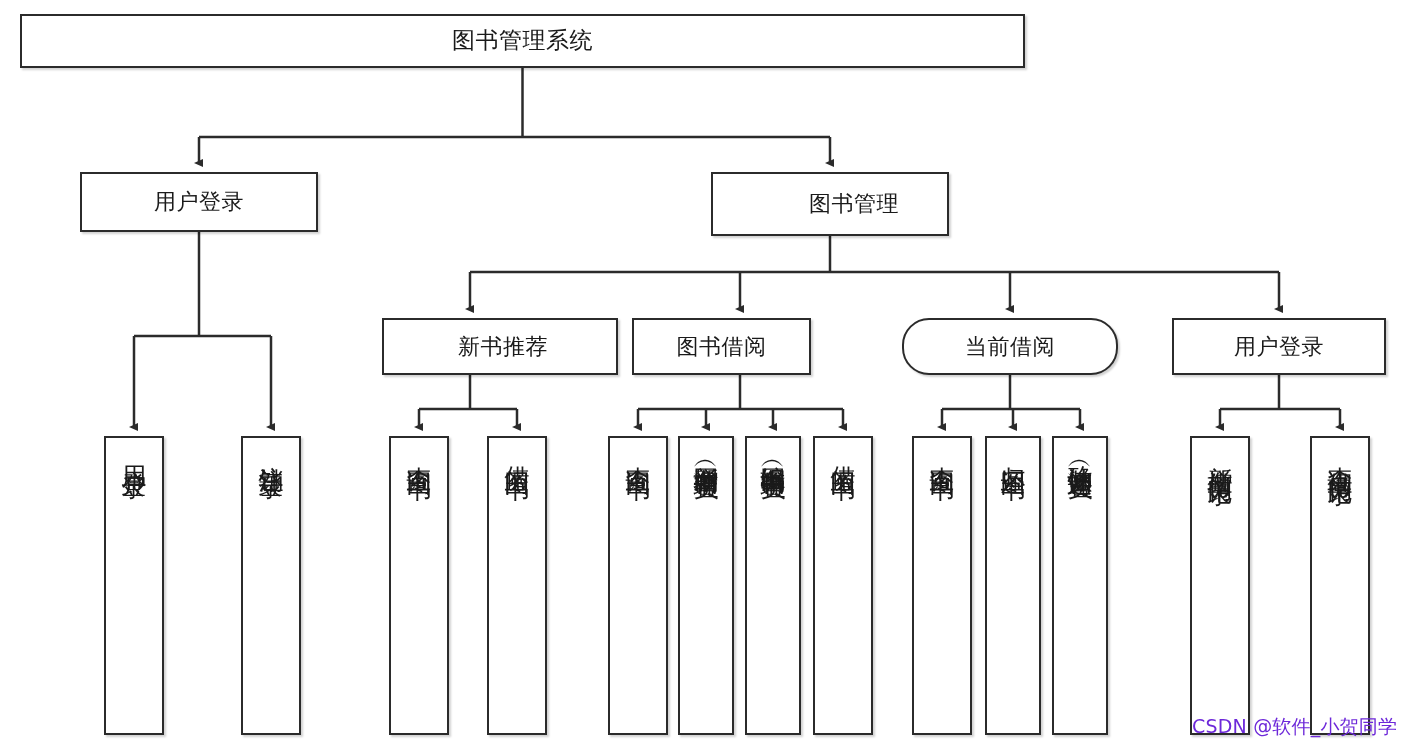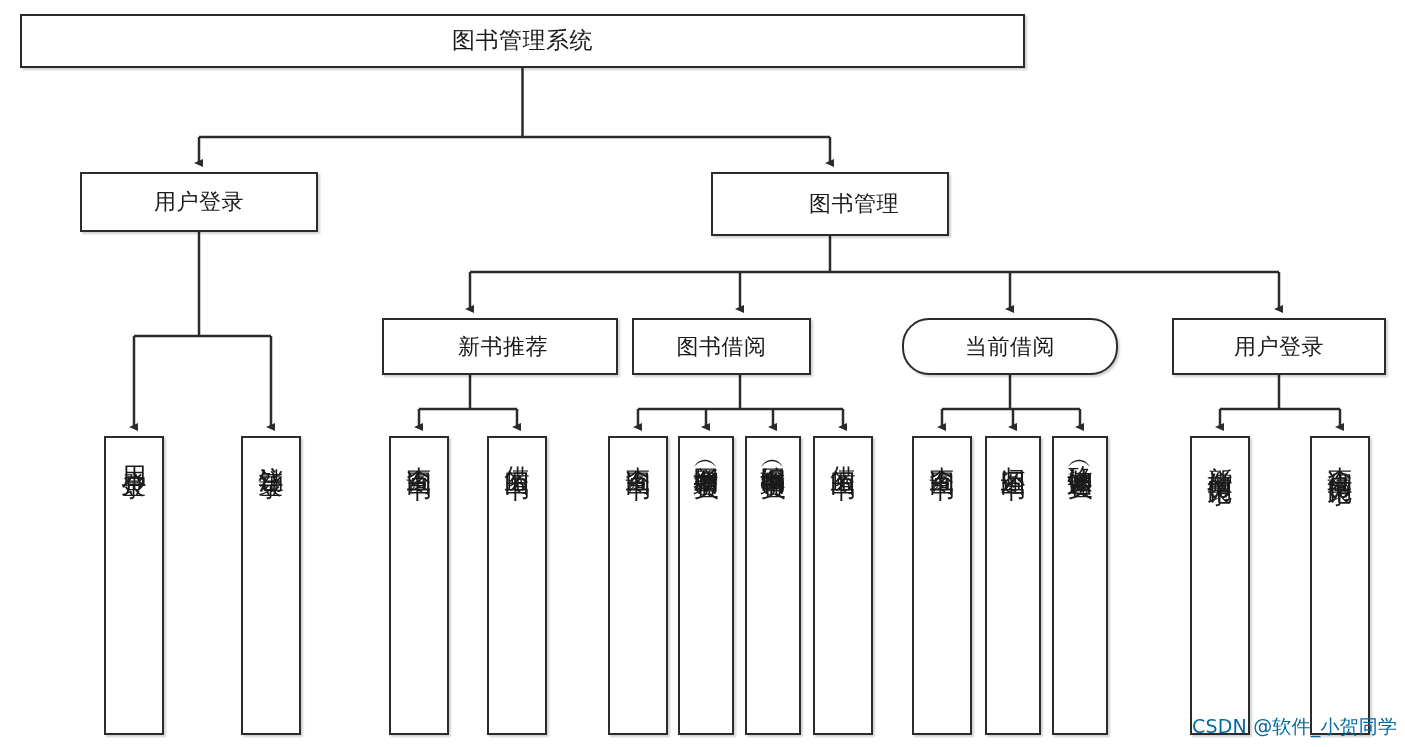--- a/index.html
+++ b/index.html
@@ -58,21 +58,21 @@
     writing-mode: vertical-rl;
     text-orientation: upright;
     font-size: 25px;
     line-height: 1.0;
     letter-spacing: 0.14em;
     white-space: nowrap;
   }
   .node.v.tall .label { letter-spacing: 0.06em; }
   .watermark {
     position: absolute;
-    color: #0369a1;
+    color: #6d28d9;
     font-size: 19px;
     white-space: nowrap;
     letter-spacing: 0.01em;
   }
 </style>
 </head>
 <body>
 
 <div id="canvas">
 

